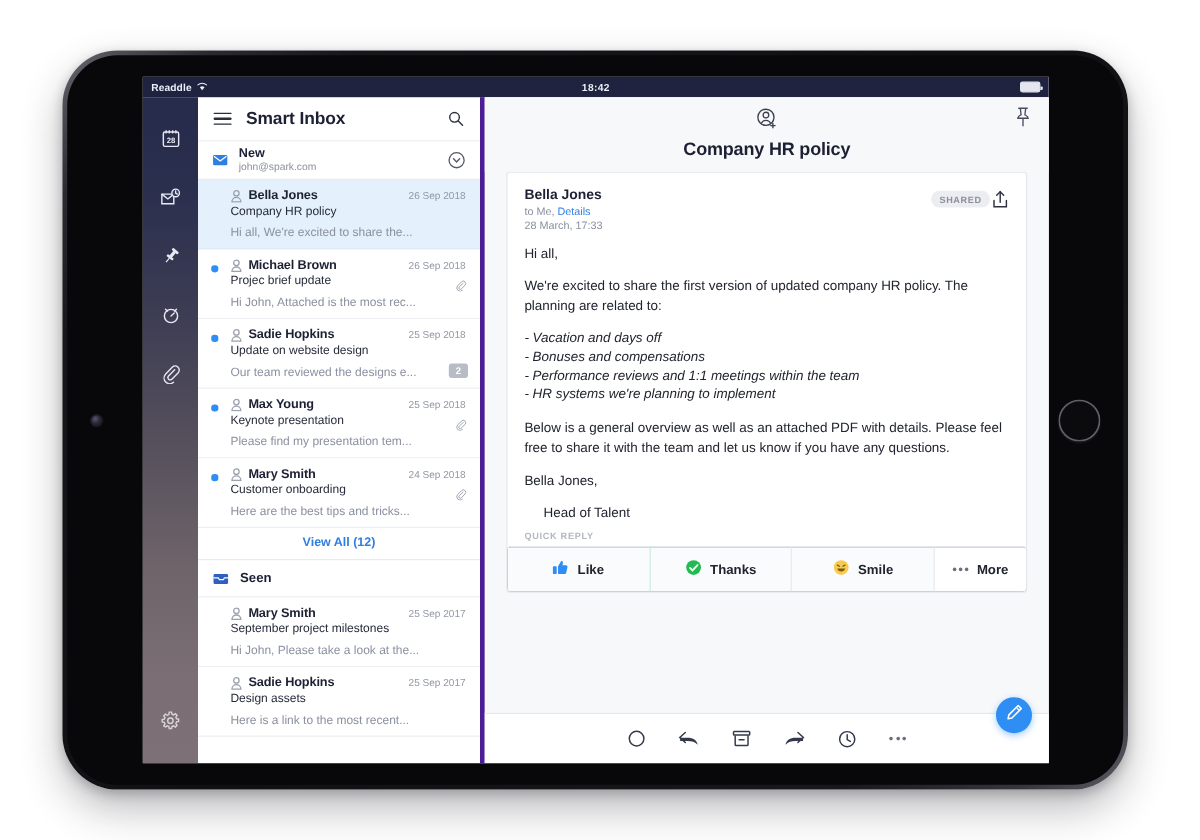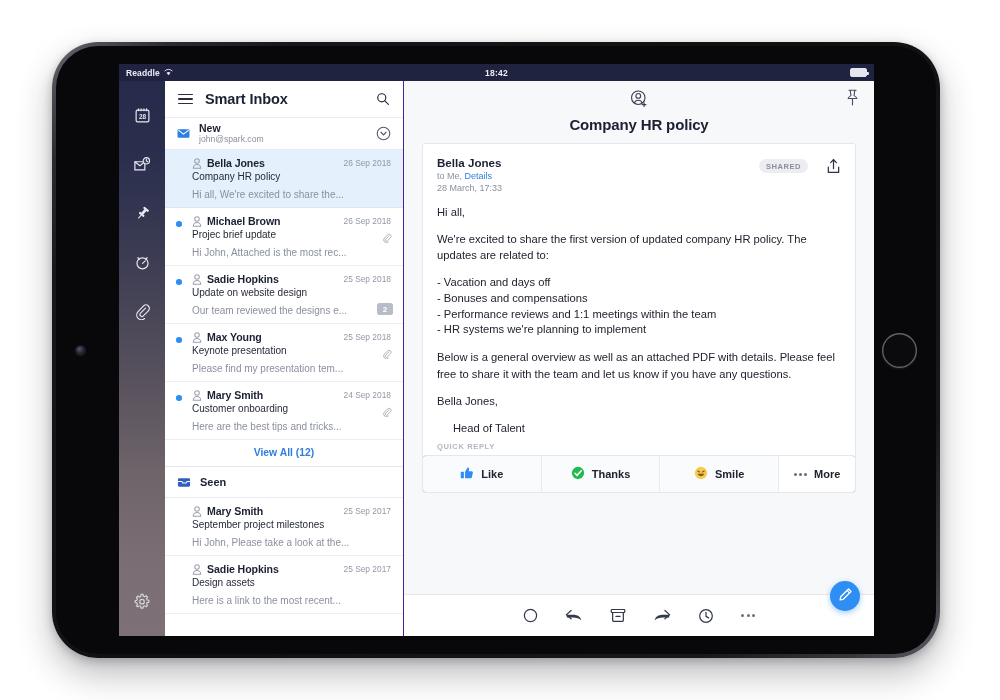--- a/index.html
+++ b/index.html
@@ -99,21 +99,21 @@
     width: 46px; height: 49px;
     display: flex; align-items: center; justify-content: center;
     color: #e8e9f2;
   }
   .rail-bottom { position: absolute; bottom: 8px; left: 0; width: 46px; }
 
   
   .list {
     width: 239px; flex: 0 0 239px;
     background: #ffffff;
-    border-right: 1px solid #4c1d95;
+    border-right: 4px solid #4c1d95;
     display: flex; flex-direction: column;
     min-height: 0;
   }
   .list-top {
     height: 37px; flex: 0 0 auto;
     display: flex; align-items: center;
     padding: 0 13px;
     border-bottom: 1px solid #e9ebf0;
     background: #fff;
   }
@@ -208,33 +208,33 @@
     border: 1px solid #e4e7ec;
     border-radius: 3px;
     padding: 12px 14px 0;
   }
   .card-head { display: flex; align-items: flex-start; }
   .ch-left { flex: 1 1 auto; }
   .ch-name { font-size: 11.6px; font-weight: 700; color: #1c2033; }
   .ch-to { font-size: 9px; color: #8b90a0; margin-top: 2px; }
   .ch-to a { color: #2f7fe0; text-decoration: none; }
   .ch-date { font-size: 9px; color: #8b90a0; margin-top: 2px; }
-  .ch-right { display: flex; align-items: center; gap: 18px; padding-top: 2px; }
+  .ch-right { display: flex; align-items: center; gap: 1px; padding-top: 2px; }
   .shared-badge {
     background: #ecedf1; color: #8a8f9d;
     font-size: 7.6px; font-weight: 700; letter-spacing: .5px;
     padding: 2.5px 7px; border-radius: 9px;
   }
   .share-btn { color: #2f3342; display: flex; }
 
   .body-text { margin-top: 11px; }
   .body-text p { font-size: 11.2px; color: #20242f; line-height: 1.45; margin-bottom: 11px; }
   .body-text p.tight { margin-bottom: 0; margin-left: 16px; }
   .body-list { margin-bottom: 11px; }
-  .body-list div { font-size: 11.2px; color: #20242f; line-height: 1.42; }
+  .body-list div { font-size: 11.2px; color: #20242f; line-height: 1.42; font-style: italic; }
 
   .qr-label {
     font-size: 7.6px; color: #b3b7c1; letter-spacing: .6px;
     font-weight: 600; margin-top: 6px; margin-bottom: 4px;
   }
   .qr-bar {
     display: flex; border: 1px solid #e4e7ec; border-radius: 3px;
     overflow: hidden; background: #22c55e;
     margin: 0 -14px; border-left: 0; border-right: 0;
     border-bottom: 0;
@@ -575,21 +575,21 @@
                       <path d="M8 1.8v9.4" stroke="#2f3342" stroke-width="1.3" stroke-linecap="round"></path>
                       <path d="M4.9 4.9 8 1.8l3.1 3.1" fill="none" stroke="#2f3342" stroke-width="1.3" stroke-linecap="round"></path>
                       <path d="M2.5 9.6v5.6h11V9.6" fill="none" stroke="#2f3342" stroke-width="1.3" stroke-linecap="round"></path>
                     </svg>
                   </span>
                 </div>
               </div>
 
               <div class="body-text">
                 <p>Hi all,</p>
-                <p>We're excited to share the first version of updated company HR policy. The updates are related to:</p>
+                <p>We're excited to share the first version of updated company HR policy. The planning are related to:</p>
                 <div class="body-list">
                   <div>- Vacation and days off</div>
                   <div>- Bonuses and compensations</div>
                   <div>- Performance reviews and 1:1 meetings within the team</div>
                   <div>- HR systems we're planning to implement</div>
                 </div>
                 <p>Below is a general overview as well as an attached PDF with details. Please feel free to share it with the team and let us know if you have any questions.</p>
                 <p>Bella Jones,</p>
                 <p class="tight">Head of Talent</p>
               </div>

